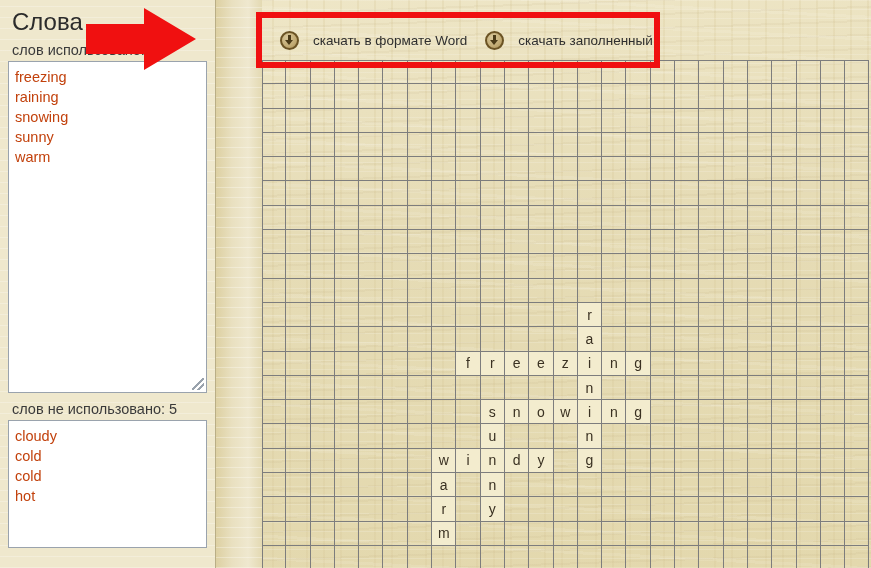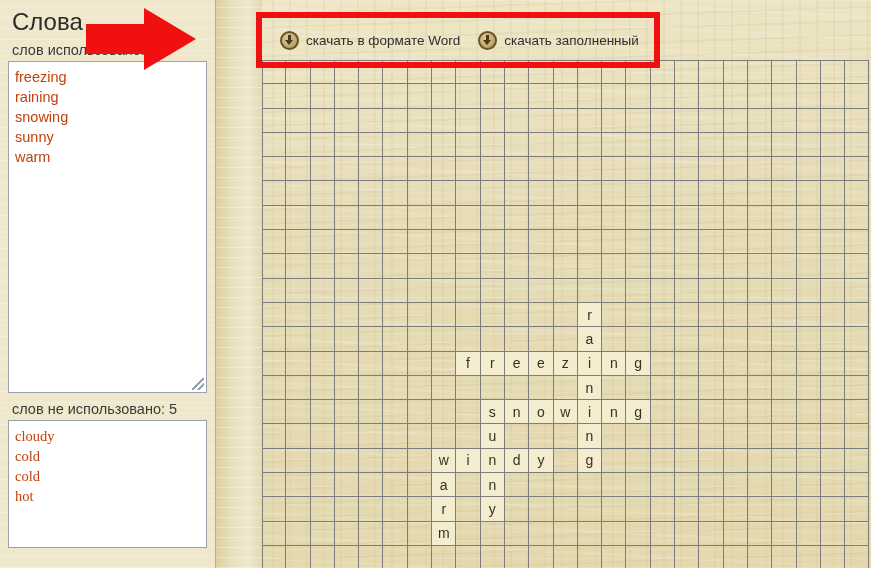--- a/index.html
+++ b/index.html
@@ -73,21 +73,21 @@
     background: #ffffff;
     border: 1px solid #9aa3ad;
     box-sizing: border-box;
     position: relative;
     font-size: 14.5px;
     color: #c2410c;
     padding: 5px 0 0 6px;
     overflow: hidden;
   }
   .word-box.used   { height: 332px; }
-  .word-box.unused { height: 128px; font-family: Liberation Serif, serif; }
+  .word-box.unused { height: 128px; }
   .word-box .w { line-height: 20px; }
   .resize-grip {
     position: absolute;
     right: 2px; bottom: 2px;
     width: 12px; height: 12px;
     background-image:
       linear-gradient(135deg, rgba(0,0,0,0) 45%, #9aa3ad 45%, #9aa3ad 55%, rgba(0,0,0,0) 55%),
       linear-gradient(135deg, rgba(0,0,0,0) 70%, #9aa3ad 70%, #9aa3ad 80%, rgba(0,0,0,0) 80%);
   }
 
@@ -110,21 +110,21 @@
     display: flex;
     align-items: center;
     gap: 18px;
     padding-left: 18px;
     box-sizing: border-box;
     z-index: 5;
   }
   .tool-btn {
     display: flex;
     align-items: center;
-    gap: 7px;
+    gap: 14px;
     font-size: 13.5px;
     color: #2f2f2f;
     cursor: pointer;
     white-space: nowrap;
   }
   .dl-icon {
     width: 19px; height: 19px;
     flex: 0 0 19px;
     border-radius: 50%;
     background: radial-gradient(circle at 35% 30%, #d8c79a 0%, #c2ab74 60%, #a88f55 100%);

